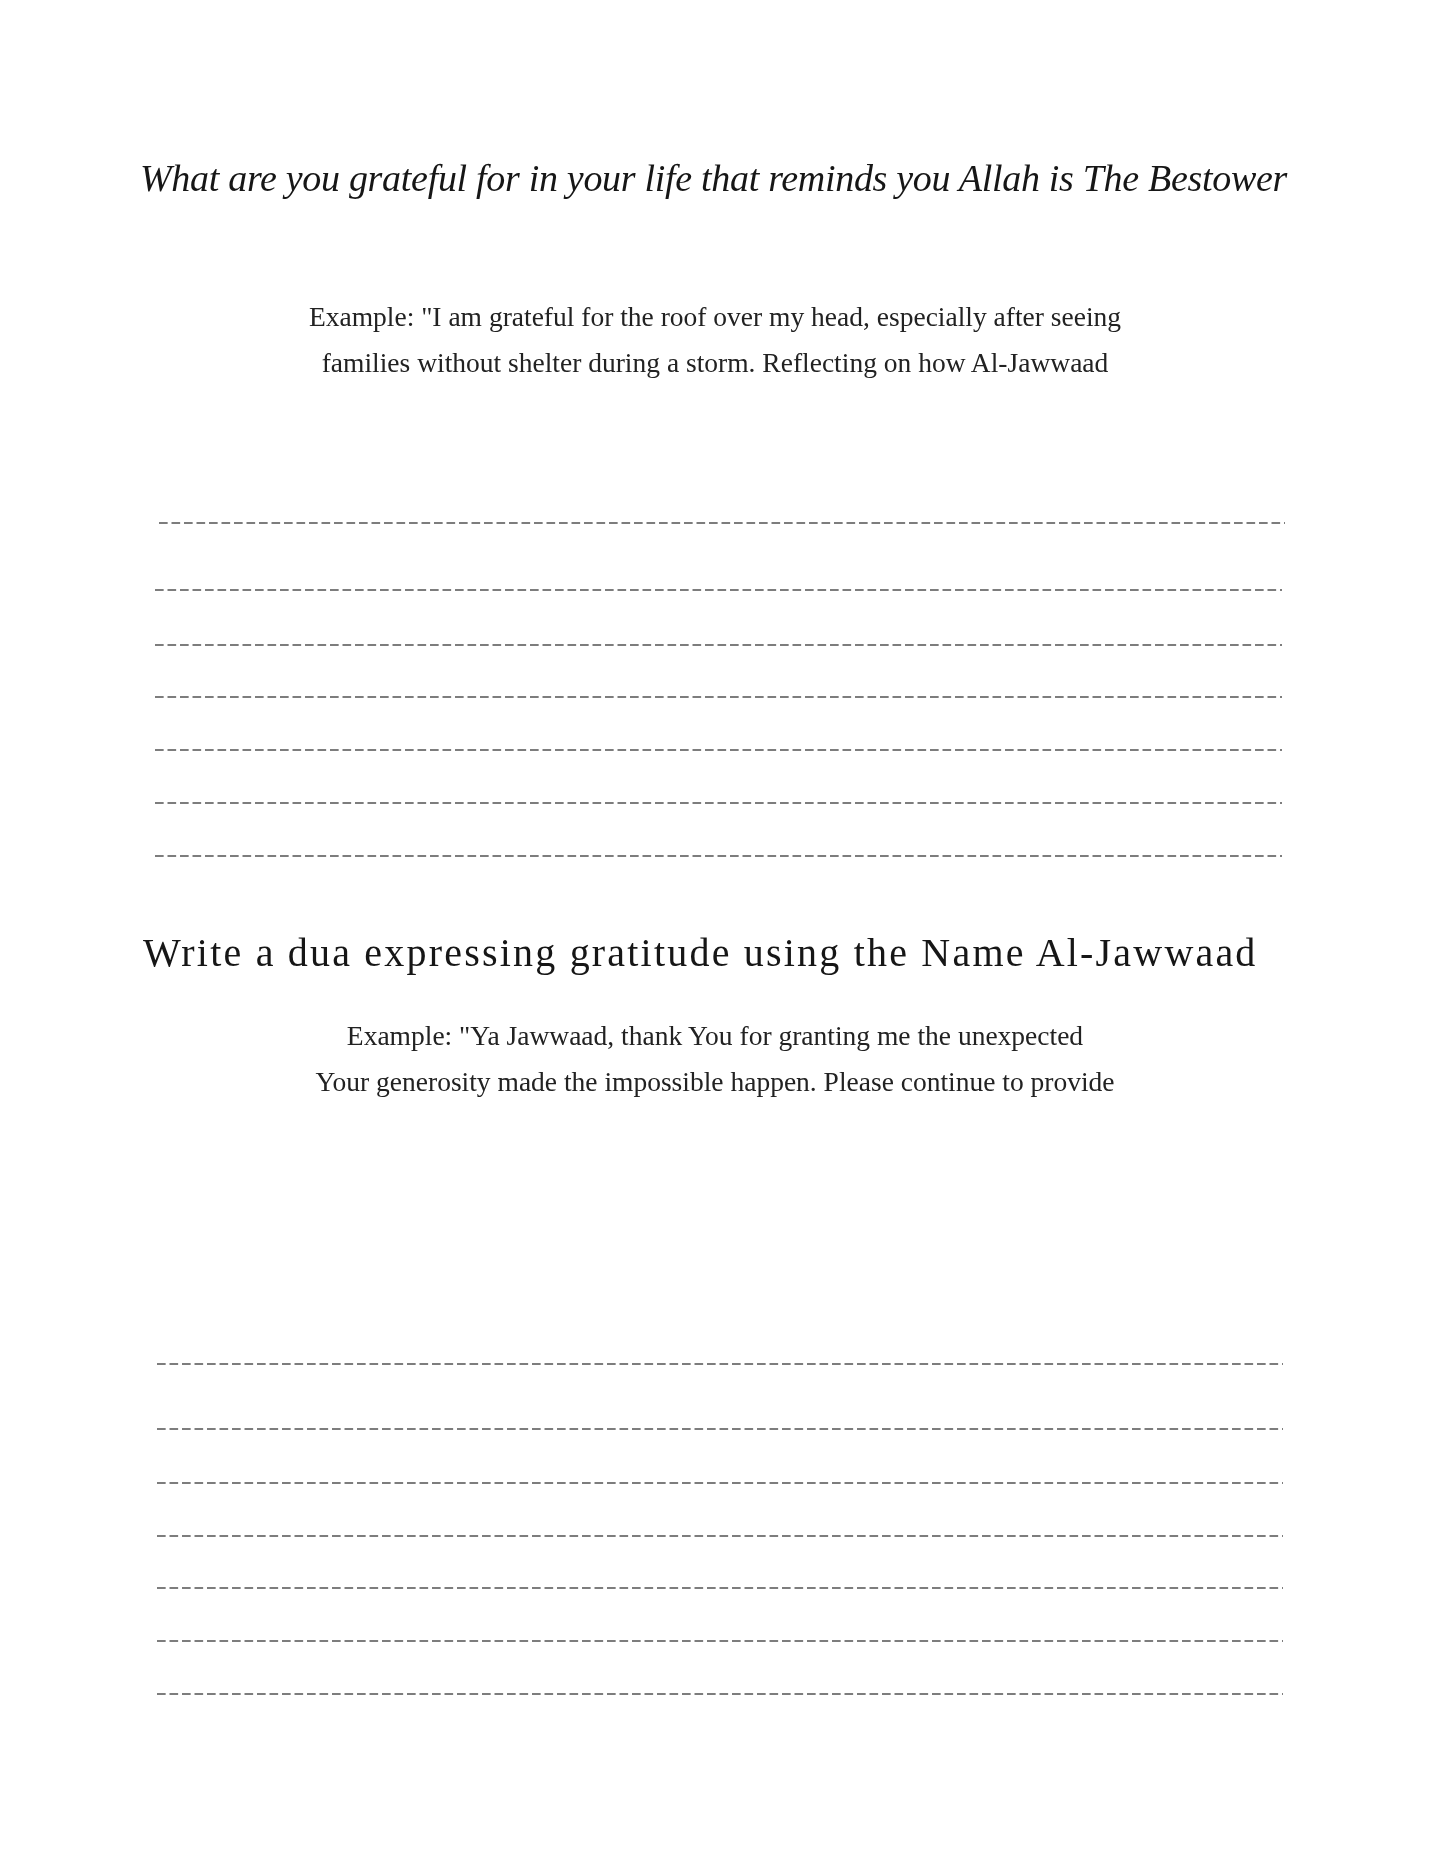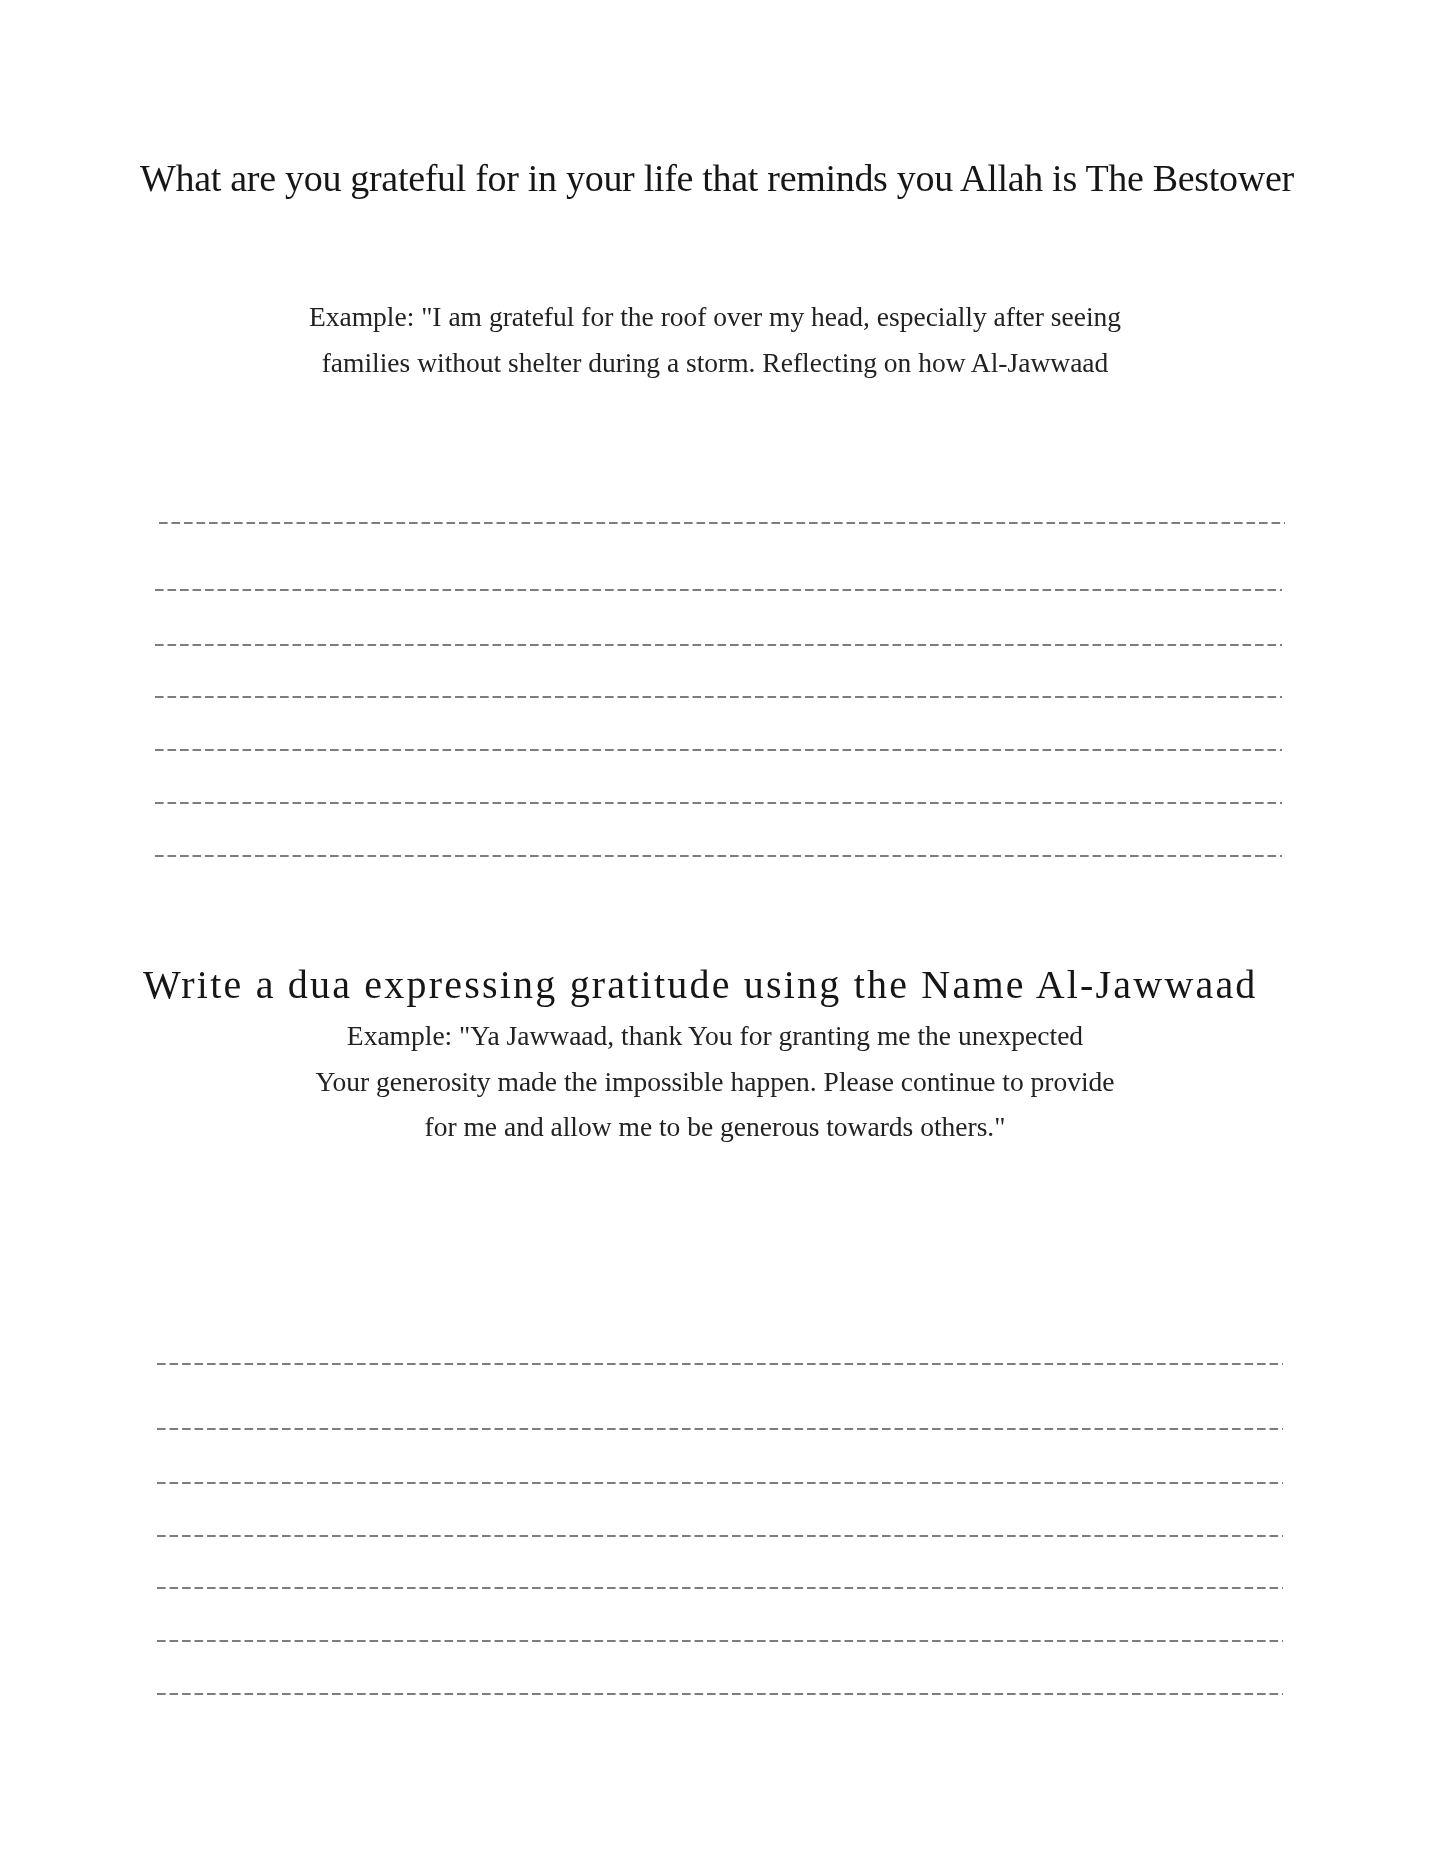--- a/index.html
+++ b/index.html
@@ -19,21 +19,21 @@
 
     .question-heading {
       left: 140px;
       top: 150px;
       width: 1200px;
       font-size: 38px;
       line-height: 57px;
       letter-spacing: -0.3px;
       color: #161616;
     }
-    .question-heading .qline { display: block; white-space: nowrap; }
+    .question-heading .qline { display: block; white-space: nowrap; font-style: italic; }
 
     .example {
       left: 180px;
       width: 1070px;
       text-align: center;
       font-size: 27.5px;
       color: #222222;
     }
     .example .eline { display: block; white-space: nowrap; }
 
@@ -41,21 +41,20 @@
     .example-2 { top: 1013px; line-height: 45.7px; }
 
     .section-heading {
       left: 143px;
       top: 925px;
       font-size: 40px;
       line-height: 56px;
       letter-spacing: 2.2px;
       white-space: nowrap;
       color: #161616;
-      margin-top: 32px;
     }
 
     .write-line {
       height: 0;
       border-top: 2px dashed #7a7a7a;
       cursor: text;
     }
     
     .write-line.dashed {
       border-top: none;
@@ -85,21 +84,20 @@
   <div class="abs write-line dashed" style="left:155px; top:749px; width:1127px;"></div>
   <div class="abs write-line dashed" style="left:155px; top:802px; width:1127px;"></div>
   <div class="abs write-line dashed" style="left:155px; top:855px; width:1127px;"></div>
 </div>
 
 <div class="abs section-heading">Write a dua expressing gratitude using the Name Al-Jawwaad</div>
 
 <div class="abs example example-2">
   <span class="eline">Example: "Ya Jawwaad, thank You for granting me the unexpected</span>
   <span class="eline">Your generosity made the impossible happen. Please continue to provide</span>
-  <span class="eline">for me and allow me to be generous towards others."</span>
 </div>
 
 <div>
   <div class="abs write-line dashed" style="left:157px; top:1363px; width:1126px;"></div>
   <div class="abs write-line dashed" style="left:157px; top:1428px; width:1126px;"></div>
   <div class="abs write-line dashed" style="left:157px; top:1482px; width:1126px;"></div>
   <div class="abs write-line dashed" style="left:157px; top:1535px; width:1126px;"></div>
   <div class="abs write-line dashed" style="left:157px; top:1587px; width:1126px;"></div>
   <div class="abs write-line dashed" style="left:157px; top:1640px; width:1126px;"></div>
   <div class="abs write-line dashed" style="left:157px; top:1693px; width:1126px;"></div>

